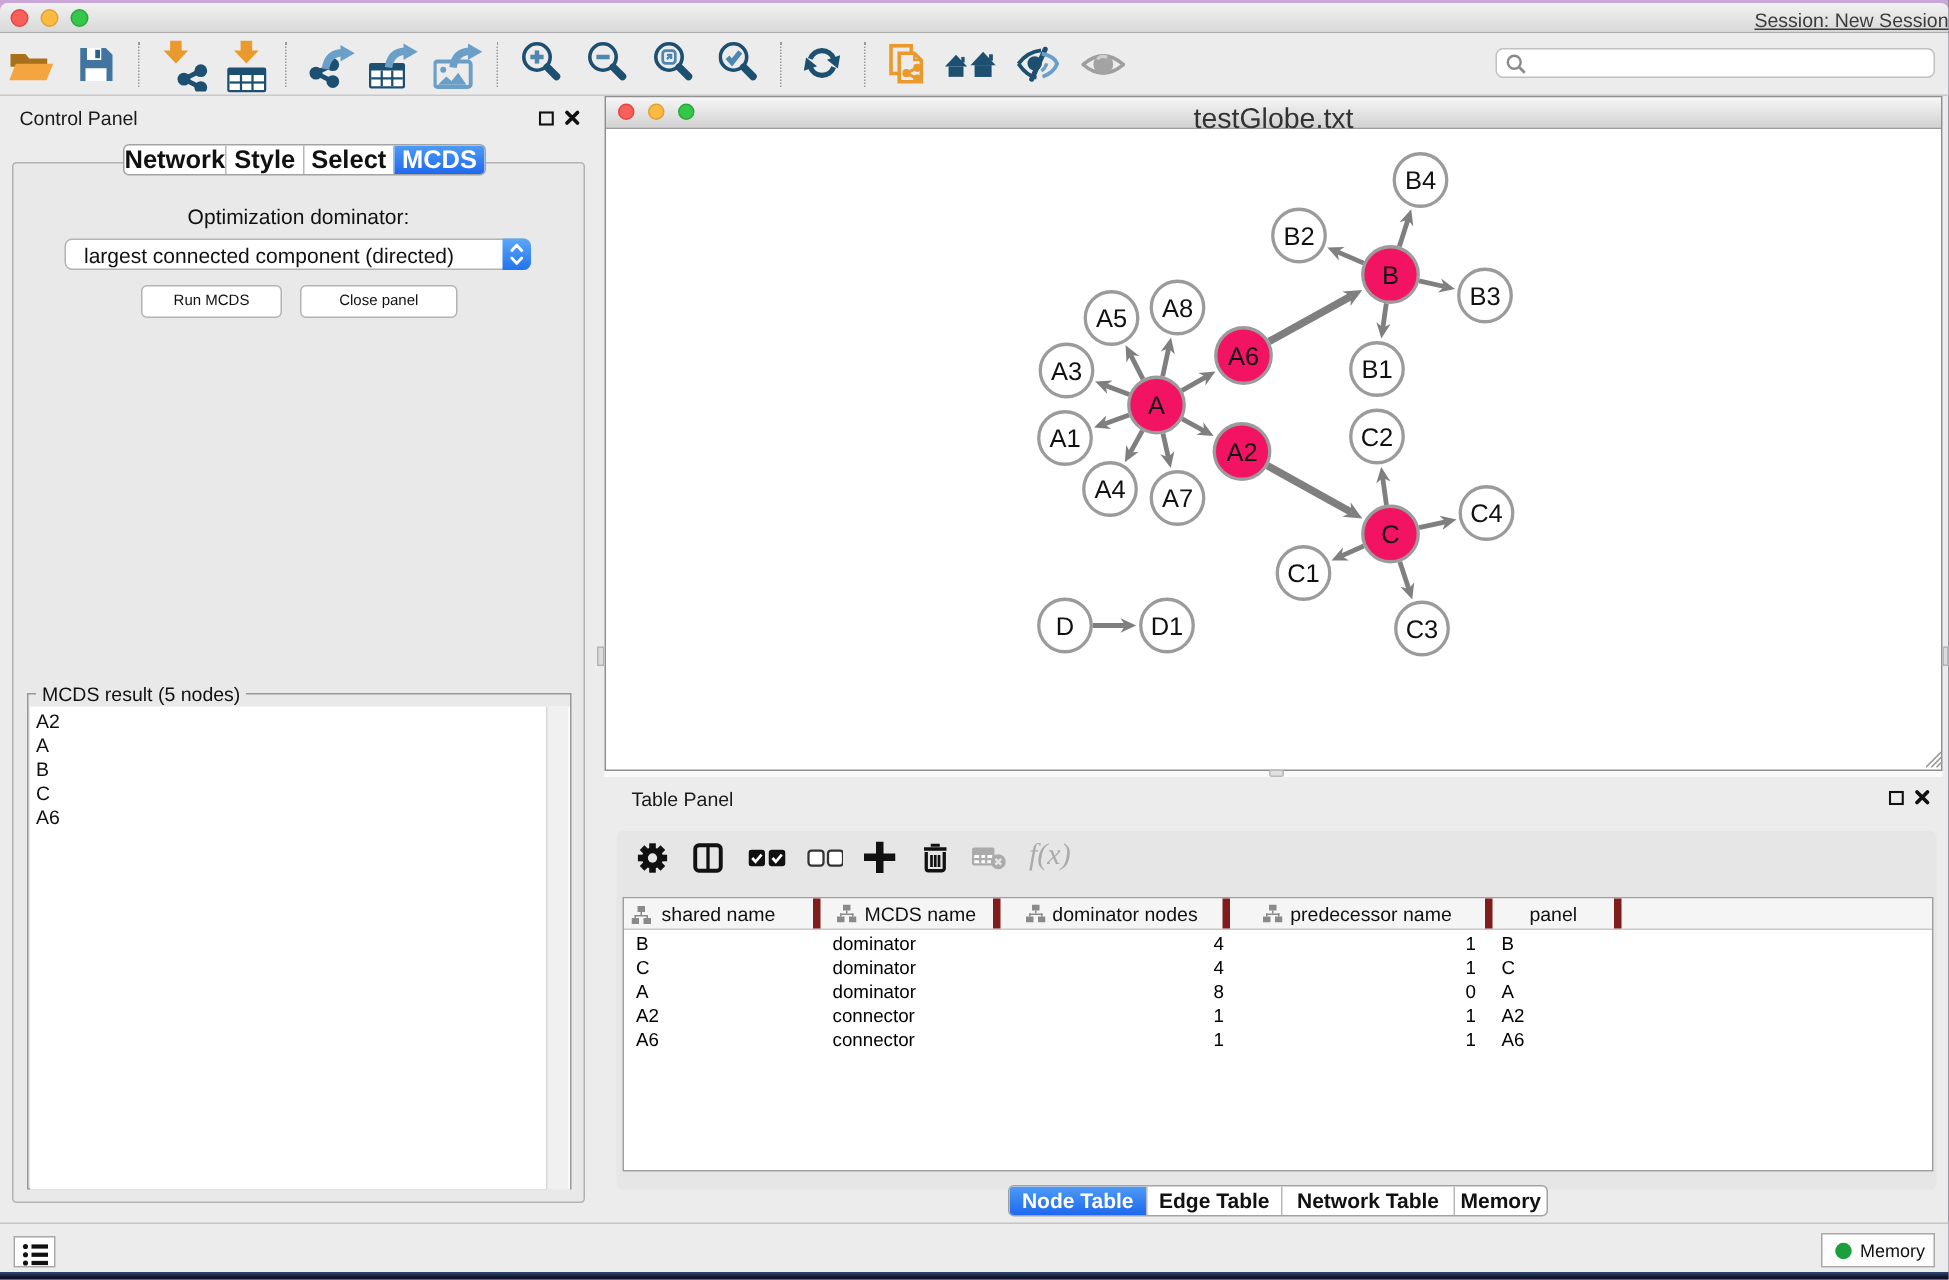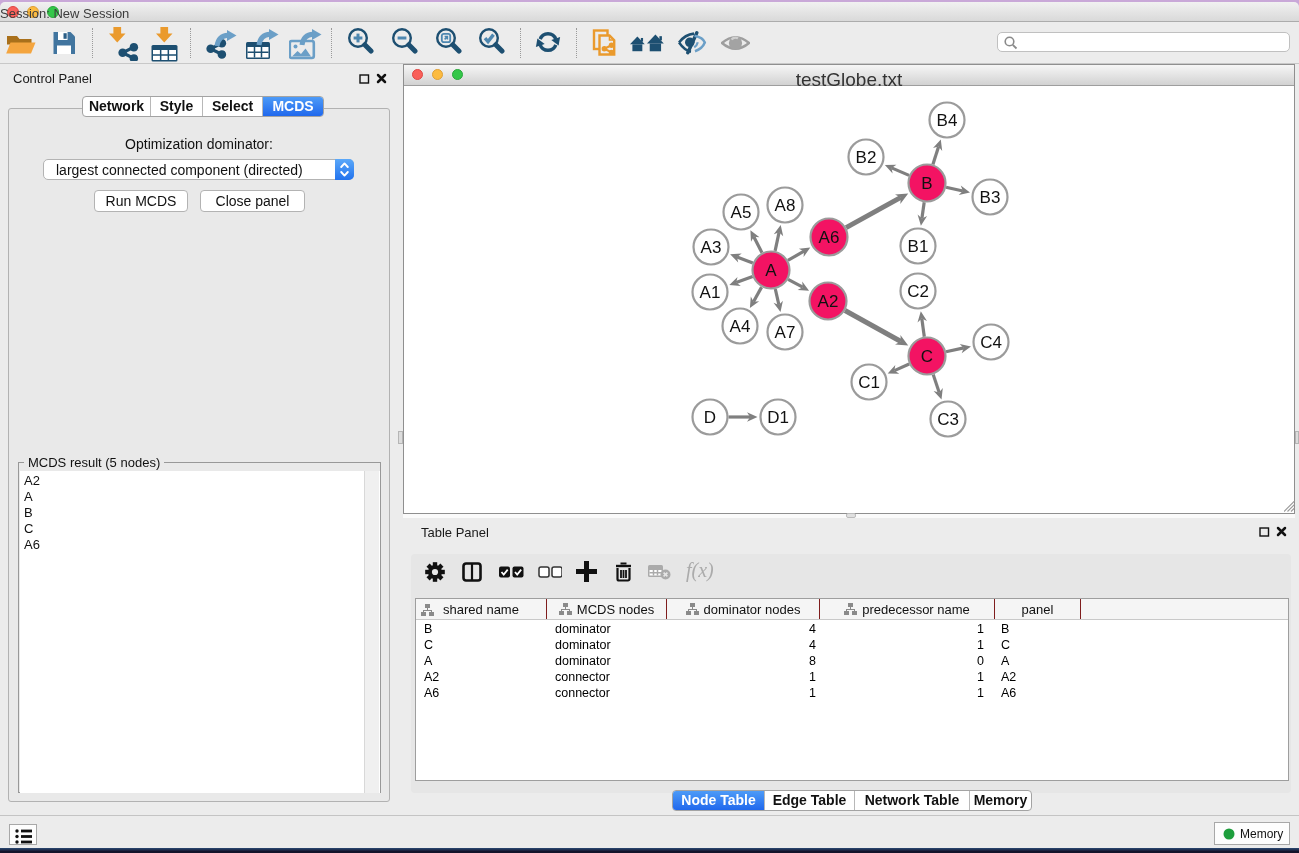--- a/index.html
+++ b/index.html
@@ -3,47 +3,47 @@
 <meta charset="utf-8">
 <style>
 * { margin:0; padding:0; box-sizing:border-box; }
 html,body { width:1299px; height:853px; overflow:hidden; }
 body { font-family:"Liberation Sans", sans-serif; background:#13132e; position:relative; }
 .abs { position:absolute; }
 #desktop-top { left:0; top:0; width:1299px; height:8px; background:#c9a8d8; }
 #mainwin { left:0; top:2px; width:1299px; height:846px; background:#ececec; border-radius:5px 5px 0 0; }
 #titlebar { left:0; top:2px; width:1299px; height:20px; background:linear-gradient(#f1f1f1,#d9d9d9); border-bottom:1px solid #acacac; border-radius:5px 5px 0 0; }
 .light { width:12px; height:12px; border-radius:50%; top:4px; }
-#titlebar .t { top:4px; width:100%; text-align:left; font-size:13px; color:#3c3c3c; }
+#titlebar .t { top:4px; width:100%; text-align:right; font-size:13px; color:#3c3c3c;text-decoration:underline; }
 #toolbar { left:0; top:23px; width:1299px; height:41px; background:#ececec; border-bottom:1px solid #c8c8c8; }
 .tsep { width:0; height:30px; border-left:1px dotted #9a9a9a; }
 #searchbox { left:997px; top:32px; width:293px; height:20px; background:#fff; border:1px solid #c0c0c0; border-radius:5px; }
 #cpanel-title { left:13px; top:71px; font-size:13px; color:#1a1a1a; }
 .seg { top:96px; height:21px; display:flex; border:1px solid #a3a3a3; border-radius:4px; background:#fff; overflow:hidden; }
-.seg span { display:block; height:100%; text-align:center; font-size:14px; font-weight:bold; color:#111; line-height:19px; border-right:1px solid #b8b8b8; }
+.seg span { display:block; height:100%; text-align:center; font-size:17px; font-weight:bold; color:#111; line-height:19px; border-right:1px solid #b8b8b8; }
 .seg span:last-child { border-right:none; }
 .seg span.sel { background:linear-gradient(#4d9bf7,#2068ed); color:#fff; }
 #cp-inner { left:8px; top:108px; width:382px; height:694px; background:#e9e9e9; border:1px solid #b2b2b2; border-radius:3px; }
 #dropdown { width:311px; height:21px; background:#fff; border:1px solid #b3b3b3; border-radius:5px; }
 #dropdown .txt { left:12px; top:2px; font-size:14px; color:#111; }
 #dropdown .cap { right:-1px; top:-1px; width:19px; height:21px; border-radius:0 5px 5px 0; background:linear-gradient(#5ba8f9,#2273ee); }
-.btn { top:190px; height:22px; background:#fff; border:1px solid #b3b3b3; border-radius:4px; font-size:14px; color:#111; text-align:center; line-height:20px; }
+.btn { top:190px; height:22px; background:#fff; border:1px solid #b3b3b3; border-radius:4px; font-size:10px; color:#111; text-align:center; line-height:20px; }
 #mcds-group { left:18px; top:462px; width:363px; height:331px; border:1px solid #989898; }
 #mcds-label { left:5px; top:-8px; background:#e9e9e9; padding:0 4px; font-size:13px; color:#111; }
 #mcds-list { left:1px; top:8px; width:360px; height:322px; background:#fff; font-size:13px; color:#111; line-height:16px; padding:2px 0 0 4px; }
 #mcds-scroll { right:1px; top:8px; width:15px; height:322px; background:#f0f0f0; border-left:1px solid #d8d8d8; }
 #netwin { left:403px; top:64px; width:892px; height:450px; background:#fff; border:1px solid #8f8f8f; }
 #nettitle { left:0; top:0; width:100%; height:21px; background:linear-gradient(#f6f6f6,#d2d2d2); border-bottom:1px solid #9e9e9e; }
 #nettitle .t { top:4px; width:100%; text-align:center; font-size:19px; color:#333; }
 .nlight { width:11px; height:11px; border-radius:50%; top:4px; }
 #tpanel-title { left:421px; top:525px; font-size:13px; color:#1a1a1a; }
 #tp-container { left:411px; top:554px; width:880px; height:239px; background:#e6e6e6; border-radius:4px; }
 #tp-table { left:415px; top:598px; width:874px; height:183px; background:#fff; border:1px solid #9e9e9e; }
 #tp-header { left:0; top:0; width:872px; height:21px; background:#f5f5f5; border-bottom:1px solid #c9c9c9; display:flex; }
-#tp-header .col { height:100%; border-right:1px solid #7f1d1d; display:flex; align-items:center; justify-content:center; font-size:13px; color:#111; gap:5px; }
+#tp-header .col { height:100%; border-right:5px solid #7f1d1d; display:flex; align-items:center; justify-content:center; font-size:13px; color:#111; gap:5px; }
 .trow { position:absolute; font-size:12.5px; color:#000; }
 #bottabs { left:672px; top:790px; height:21px; display:flex; border:1px solid #a3a3a3; border-radius:4px; background:#fff; overflow:hidden; }
 #bottabs span { display:block; height:100%; text-align:center; font-size:14px; font-weight:bold; color:#111; line-height:19px; border-right:1px solid #b8b8b8; }
 #bottabs span:last-child { border-right:none; }
 #bottabs span.sel { background:linear-gradient(#4d9bf7,#2068ed); color:#fff; }
 #statusbar { left:0; top:815px; width:1299px; height:33px; background:#ececec; border-top:1px solid #c4c4c4; }
 #statbtn { left:9px; top:824px; width:28px; height:21px; background:#fdfdfd; border:1px solid #a8a8a8; }
 #membtn { left:1214px; top:822px; width:76px; height:23px; background:#fdfdfd; border:1px solid #a8a8a8; font-size:12px; color:#111; display:flex; align-items:center; gap:5px; padding-left:8px; }
 </style>
 </head>
@@ -381,21 +381,21 @@
           <g fill="#8a8a8a">
             <rect x="4" y="0" width="5" height="4"></rect>
             <rect x="6" y="4" width="1" height="2"></rect>
             <rect x="2" y="6" width="9" height="1"></rect>
             <rect x="2" y="6" width="1" height="2"></rect>
             <rect x="10" y="6" width="1" height="2"></rect>
             <rect x="0" y="8" width="5" height="4"></rect>
             <rect x="8" y="8" width="5" height="4"></rect>
           </g>
         </svg>
-        <span>MCDS nodes</span>
+        <span>MCDS name</span>
       </div>
     <div class="col" style="width:153px">
         <svg width="13" height="12">
           <g fill="#8a8a8a">
             <rect x="4" y="0" width="5" height="4"></rect>
             <rect x="6" y="4" width="1" height="2"></rect>
             <rect x="2" y="6" width="9" height="1"></rect>
             <rect x="2" y="6" width="1" height="2"></rect>
             <rect x="10" y="6" width="1" height="2"></rect>
             <rect x="0" y="8" width="5" height="4"></rect>

